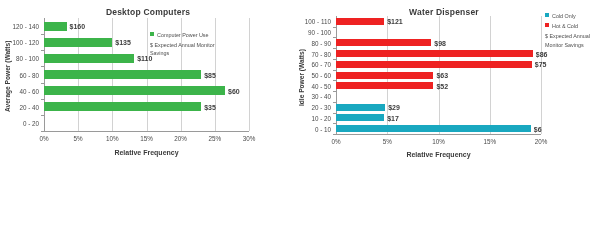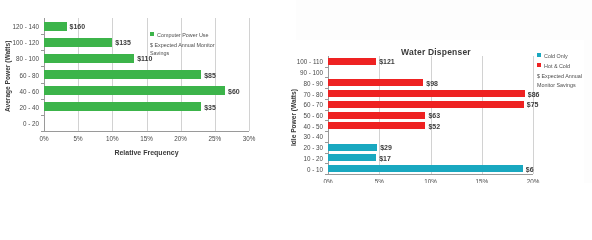--- a/index.html
+++ b/index.html
@@ -9,21 +9,21 @@
     font-family:"Liberation Sans", sans-serif;
     overflow:hidden;
   }
   .page{
     position:relative;width:592px;height:183px;
     background:#fdfdfd;
     box-sizing:border-box;
   }
   .panel{position:absolute;top:0;height:183px;width:296px;background:#ffffff;}
   .panel.left{left:0;}
-  .panel.right{left:288px;margin-top:40px;}
+  .panel.right{left:296px;}
 
   .chart-title{
     position:absolute;left:0;right:0;top:7px;
     text-align:center;
     font-size:8.5px;font-weight:bold;color:#3b3b3b;
     letter-spacing:.2px;
   }
 
   
   .plot{position:absolute;}
@@ -90,20 +90,21 @@
   .swatch{width:4px;height:4px;margin-right:3px;margin-top:1px;flex:none;}
   .legend-text{font-size:5.4px;color:#4e4e4e;line-height:1.5;}
   .legend-note{font-size:5.4px;color:#4e4e4e;line-height:1.55;margin-top:1px;}
 </style>
 </head>
 <body>
 
 <div class="page">
 
   <div class="panel left">
+    <div class="chart-title">Desktop Computers</div>
 
     <div class="ytitle">Average Power (Watts)</div>
 
     <div class="ylabel-col" id="ylabs-left">
         <div class="ylab" style="top: 104.929px;">0 - 20</div>
         <div class="ylab" style="top: 88.7857px;">20 - 40</div>
         <div class="ylab" style="top: 72.6429px;">40 - 60</div>
         <div class="ylab" style="top: 56.5px;">60 - 80</div>
         <div class="ylab" style="top: 40.3571px;">80 - 100</div>
         <div class="ylab" style="top: 24.2143px;">100 - 120</div>

